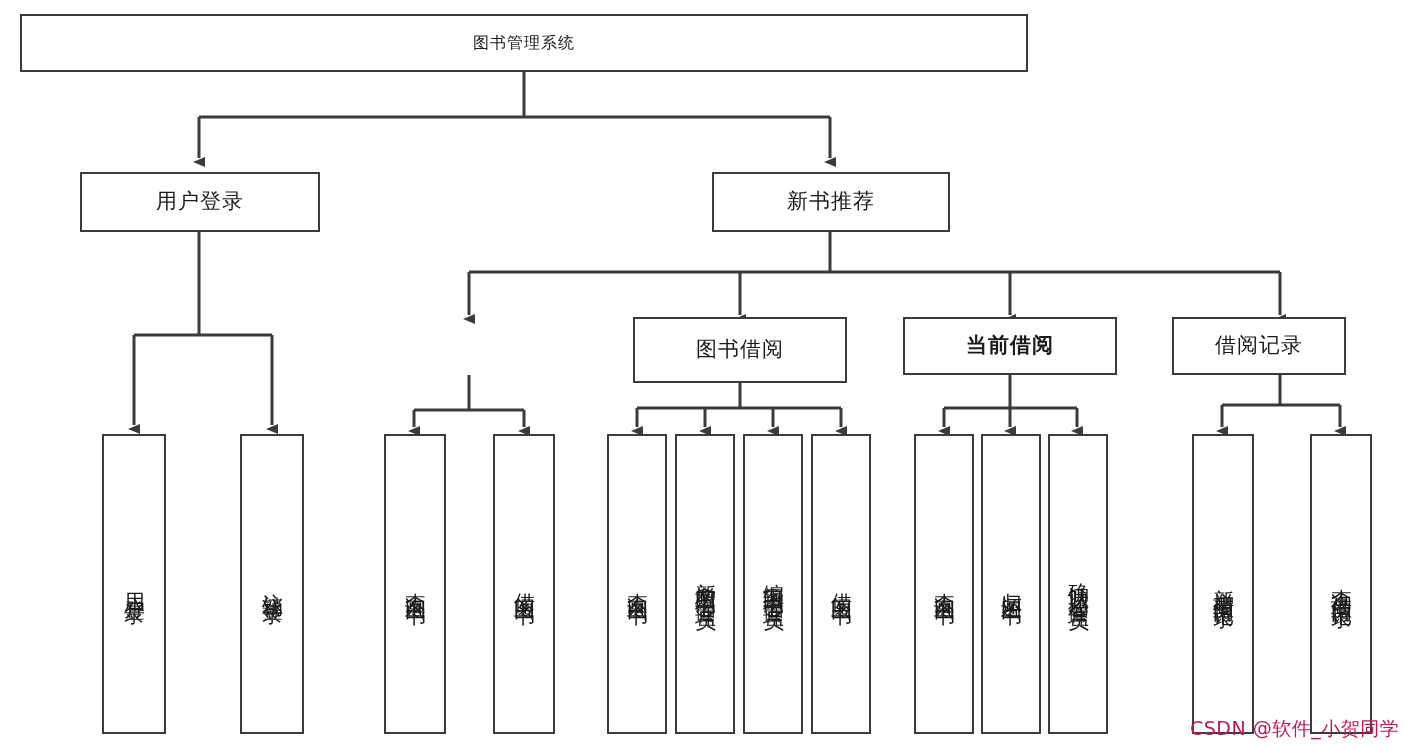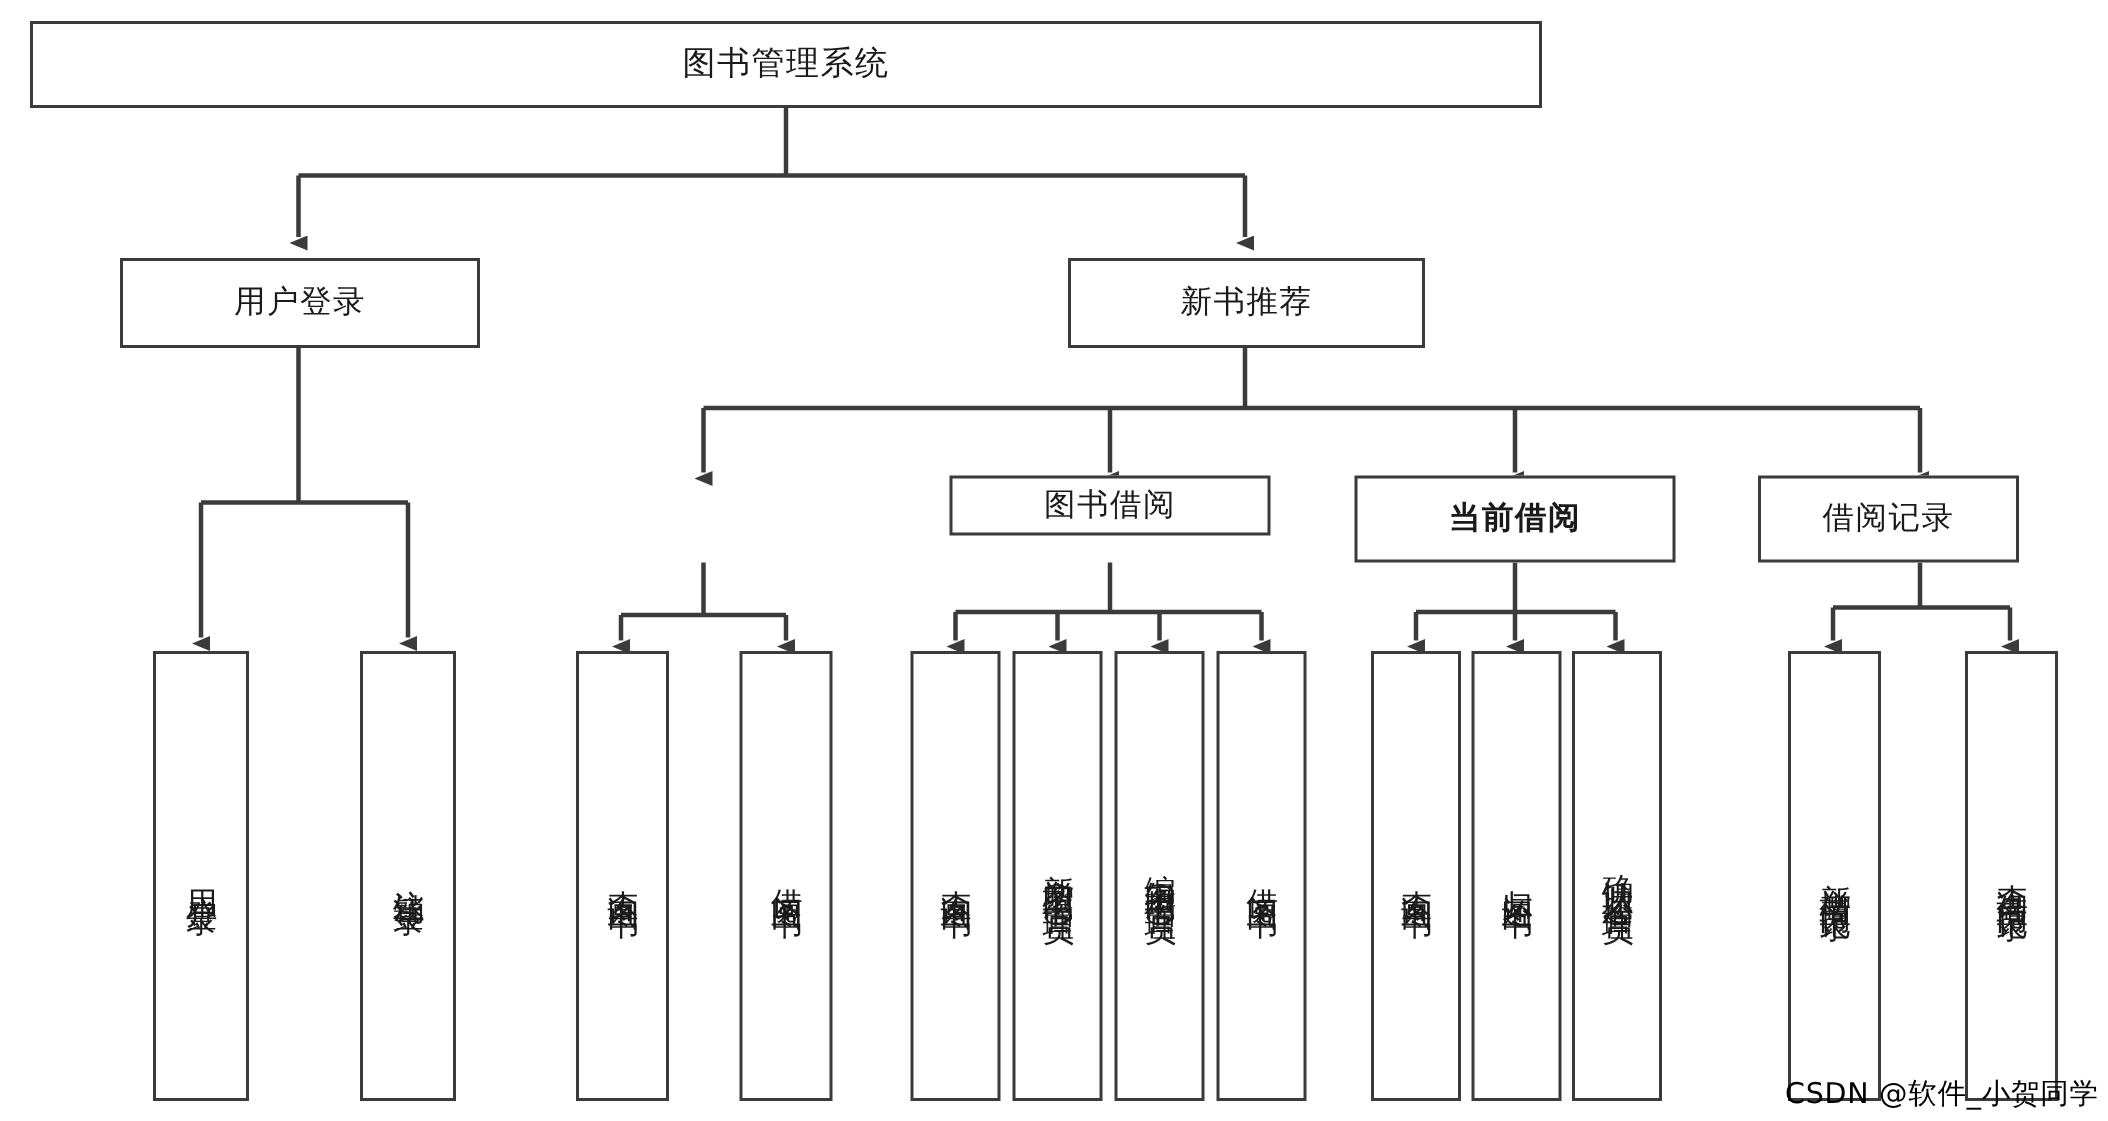--- a/index.html
+++ b/index.html
@@ -39,39 +39,39 @@
   .node.h {
     
   }
   .node.h .label {
     font-size: 21px;
     line-height: 1.1;
     letter-spacing: 1px;
     white-space: nowrap;
   }
   .node.root .label {
-    font-size: 22px;
+    font-size: 16px;
   }
   .node.v {
     
     align-items: center;
     justify-content: center;
   }
   .node.v .label {
     writing-mode: vertical-rl;
     text-orientation: upright;
     font-size: 21px;
     line-height: 1.38;
     letter-spacing: 4px;
     white-space: nowrap;
   }
   .watermark {
     position: absolute;
     font-size: 19px;
-    color: #000000;
+    color: #be185d;
     white-space: nowrap;
     letter-spacing: 0.5px;
     user-select: none;
   }
 </style>
 </head>
 <body>
 
 <div id="canvas">
 
@@ -129,21 +129,21 @@
     <span class="label">图书管理系统</span>
   </div>
 
   <div class="node h" style="left:80px; top:172px; width:240px; height:60px;">
     <span class="label">用户登录</span>
   </div>
   <div class="node h" style="left:712px; top:172px; width:238px; height:60px;">
     <span class="label">新书推荐</span>
   </div>
 
-  <div class="node h" style="left:633px; top:317px; width:214px; height:40px;">
+  <div class="node h" style="left:633px; top:317px; width:214px; height:66px;">
     <span class="label">图书借阅</span>
   </div>
   <div class="node h" style="left:903px; top:317px; width:214px; height:58px;font-weight:bold;">
     <span class="label">当前借阅</span>
   </div>
   <div class="node h" style="left:1172px; top:317px; width:174px; height:58px;">
     <span class="label">借阅记录</span>
   </div>
 
   <div class="node v" style="left:102px; top:434px; width:64px; height:300px;">

